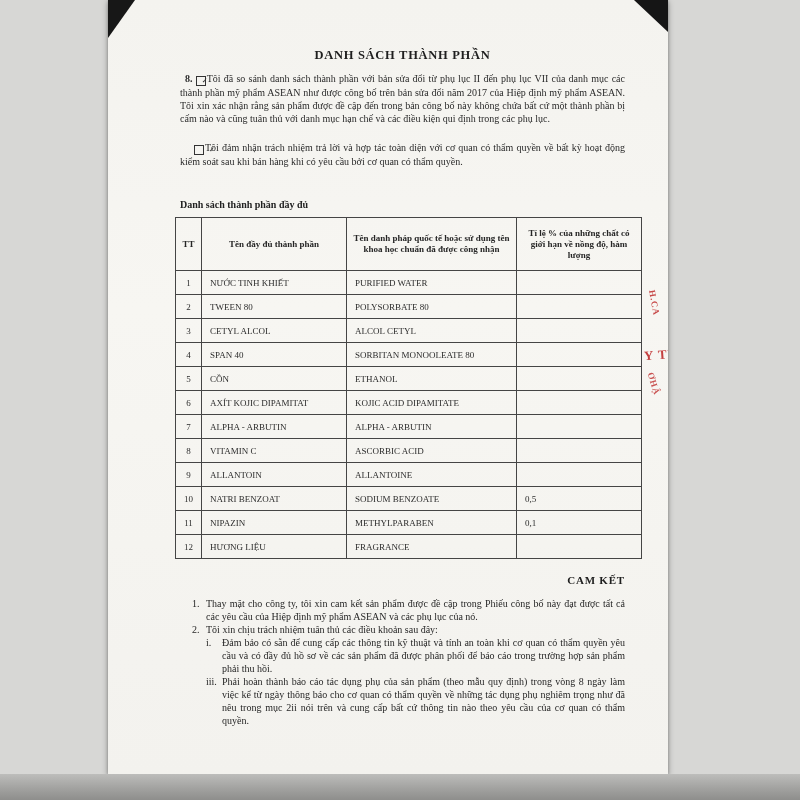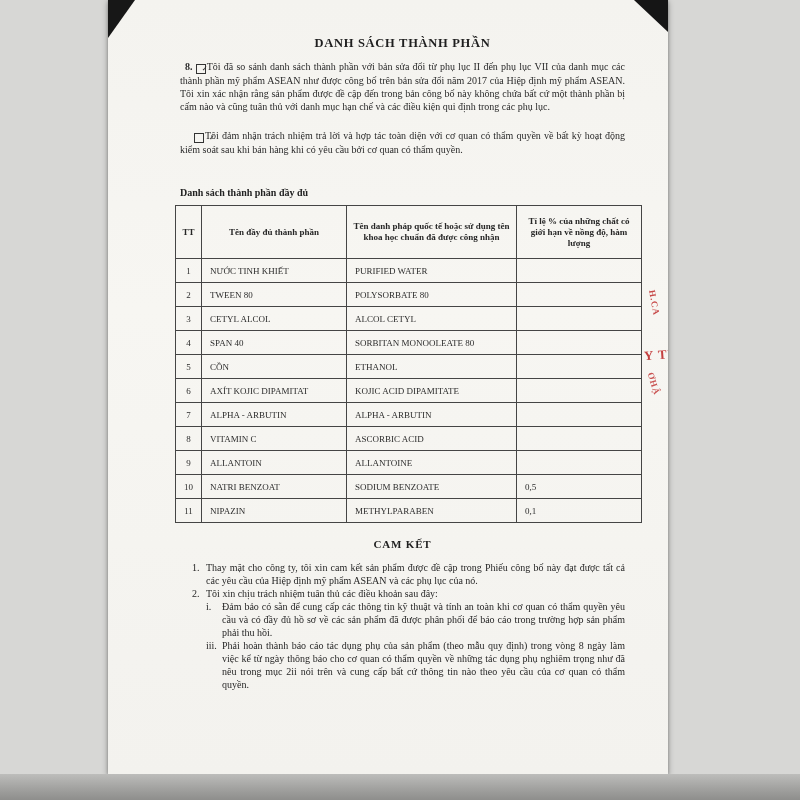--- a/index.html
+++ b/index.html
@@ -19,21 +19,21 @@
   }
   .bottom-band{
     position:absolute;left:0;top:774px;width:800px;height:26px;
     background:linear-gradient(180deg,#bdbdbb 0%,#a2a2a0 55%,#8e8e8c 100%);
   }
   .corner{position:absolute;width:0;height:0;}
   .corner-tl{left:0;top:0;border-top:38px solid #171717;border-right:27px solid transparent;}
   .corner-tr{right:0;top:0;border-top:32px solid #151515;border-left:34px solid transparent;}
   .content{padding:0 43px 0 72px;}
   .doc-title{
-    margin-top:36px;text-align:center;
+    margin-top:48px;text-align:center;
     font-size:12.5px;font-weight:bold;letter-spacing:.7px;color:#1f1f1f;
   }
   .para{
     margin-top:9px;font-size:10px;line-height:13px;text-align:justify;color:#2a2a2a;
   }
   .para.p2{margin-top:16px;text-indent:14px;}
   .para.p8{text-indent:5px;}
   .pnum{font-weight:bold;}
   .cbx{
     display:inline-block;width:8px;height:8px;border:1px solid #333;
@@ -53,21 +53,21 @@
   table.ing th{
     font-size:9px;font-weight:bold;line-height:11px;text-align:center;
     padding:4px 5px;height:44px;vertical-align:middle;color:#262626;
   }
   table.ing td{
     font-size:9px;height:23px;padding:0 8px;vertical-align:middle;color:#2c2c2c;
   }
   td.tt{text-align:center;padding:0 2px;}
   td.pc{}
   .commit-title{
-    margin-top:15px;text-align:center;font-size:11px;font-weight:bold;
+    margin-top:15px;text-align:right;font-size:11px;font-weight:bold;
     letter-spacing:.8px;color:#1f1f1f;
   }
   .commits{margin-top:11px;font-size:10px;line-height:13px;}
   .citem{position:relative;padding-left:26px;text-align:justify;}
   .citem .cnum{position:absolute;left:12px;}
   .sitem{position:relative;padding-left:42px;text-align:justify;}
   .sitem .snum{position:absolute;left:26px;}
   .stamp-frag{position:absolute;color:#bf2c2c;font-weight:bold;white-space:nowrap;}
   .sf1{left:549px;top:289px;font-size:9px;letter-spacing:1px;transform:rotate(80deg);transform-origin:left top;opacity:.85;}
   .sf2{left:536px;top:347px;font-size:13px;letter-spacing:1px;transform:rotate(-4deg);opacity:.9;}
@@ -167,20 +167,26 @@
               <td>NATRI BENZOAT</td>
               <td>SODIUM BENZOATE</td>
               <td class="pc">0,5</td>
             </tr>
           <tr>
               <td class="tt">11</td>
               <td>NIPAZIN</td>
               <td>METHYLPARABEN</td>
               <td class="pc">0,1</td>
             </tr>
+          <tr>
+              <td class="tt">12</td>
+              <td>HƯƠNG LIỆU</td>
+              <td>FRAGRANCE</td>
+              <td class="pc"></td>
+            </tr>
         </tbody>
       </table>
 
       <div class="commit-title">CAM KẾT</div>
 
       <div class="commits">
         <div class="citem">
           <span class="cnum">1.</span>
           <span>Thay mặt cho công ty, tôi xin cam kết sản phẩm được đề cập trong Phiếu công bố này đạt được tất cả các yêu cầu của Hiệp định mỹ phẩm ASEAN và các phụ lục của nó.</span>
         </div>

